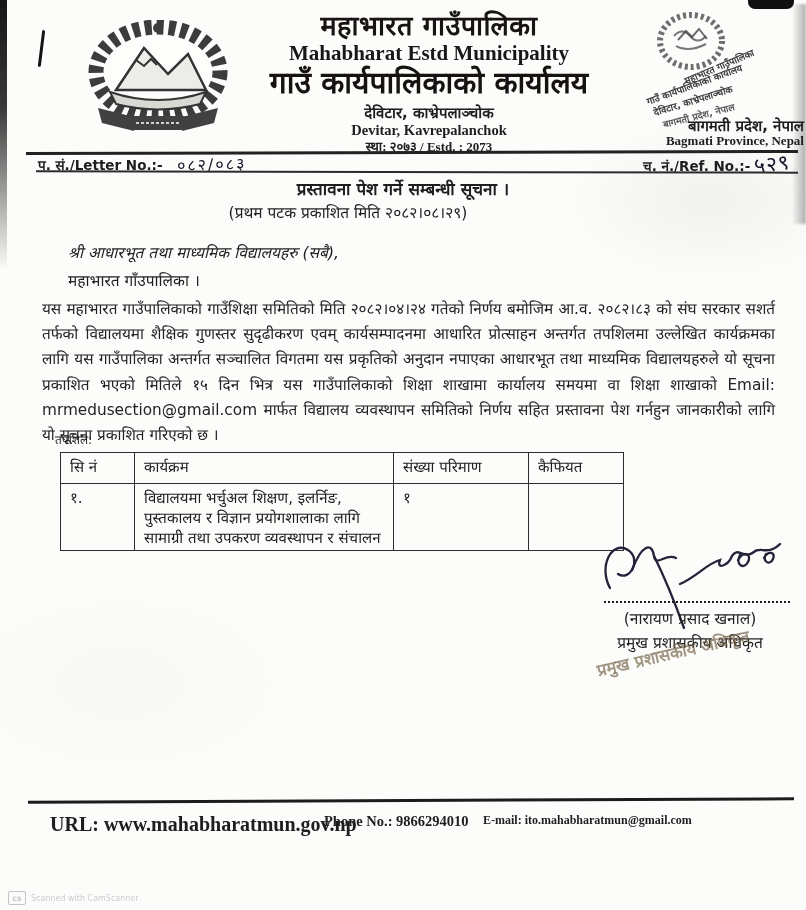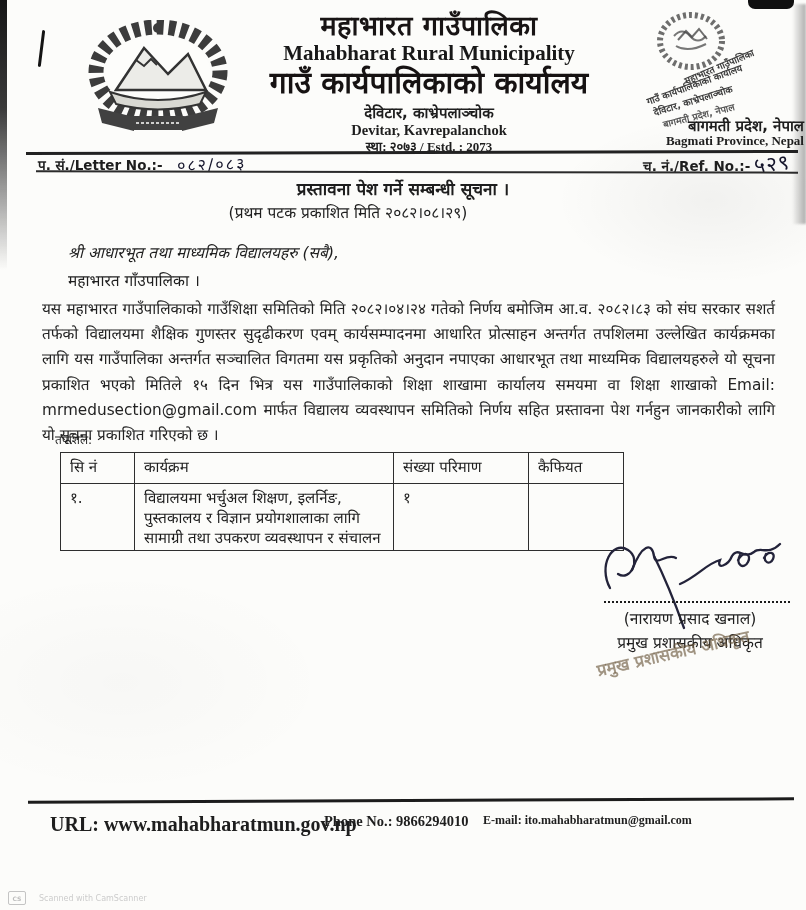--- a/index.html
+++ b/index.html
@@ -66,21 +66,21 @@
   .sig-svg{left:588px;top:524px;width:212px;height:106px;}
   .sig-dots{left:604px;top:601px;width:186px;border-top:2.6px dotted #1b1b1b;}
   .sig-name{left:583px;top:607px;width:214px;font-size:15.5px;text-align:center;}
   .sig-title{left:578px;top:631px;width:224px;font-size:15.5px;text-align:center;font-weight:500;}
   .sig-stamp{left:553px;top:641px;width:240px;font-size:16.5px;text-align:center;color:rgba(104,84,56,.62);transform:rotate(-13deg);font-weight:700;}
 
   .foot-url{left:50px;top:813px;font-size:20px;font-weight:700;}
   .foot-phone{left:300px;top:813px;font-size:14.5px;font-weight:700;margin-left:24px;}
   .foot-email{left:483px;top:813px;font-size:12px;font-weight:700;}
 
-  .wm{left:8px;top:891px;display:flex;align-items:center;gap:13px;color:#cccccc;font-size:8px;}
+  .wm{left:8px;top:891px;display:flex;align-items:center;gap:5px;color:#cccccc;font-size:8px;}
   .wm-icon{width:16px;height:12px;border:1.5px solid #c4c4c4;border-radius:2px;display:inline-flex;align-items:center;justify-content:center;font-size:6px;color:#bdbdbd;font-weight:700;}
 </style>
 </head>
 <body>
 
 <div class="page">
 
   <div class="abs edge-left"></div>
   <div class="abs corner-blob"></div>
   <div class="abs edge-right"></div>
@@ -94,21 +94,21 @@
     <path d="M36,72 Q84,88 132,72 L126,84 Q84,95 42,84 Z" fill="#d9d9d3" stroke="#333" stroke-width="2"></path>
     <circle cx="84" cy="8" r="5" fill="#3c3c3c"></circle>
     <path d="M24,88 L60,97 L60,111 L28,103 Z" fill="#414141"></path>
     <path d="M144,88 L108,97 L108,111 L140,103 Z" fill="#414141"></path>
     <rect x="56" y="96" width="56" height="14" rx="3" fill="#414141"></rect>
     <line x1="62" y1="103" x2="106" y2="103" stroke="#fdfdfb" stroke-width="1.5" stroke-dasharray="3 2"></line>
   </svg>
 
   <div class="abs hdr-center">
     <div class="dev t-np1">महाभारत गाउँपालिका</div>
-    <div class="serif t-en1">Mahabharat Rural Municipality</div>
+    <div class="serif t-en1">Mahabharat Estd Municipality</div>
     <div class="dev t-np2">गाउँ कार्यपालिकाको कार्यालय</div>
     <div class="dev t-addr-np">देविटार, काभ्रेपलाञ्चोक</div>
     <div class="serif t-addr-en">Devitar, Kavrepalanchok</div>
     <div class="serif t-estd">स्था: २०७३ / Estd. : 2073</div>
   </div>
 
   <div class="abs stamp-right">
     <svg class="abs" style="left:18px;top:0;" width="74" height="62" viewBox="0 0 74 62">
       <ellipse cx="37" cy="29" rx="31" ry="26" fill="none" stroke="#4a4a4a" stroke-width="6" stroke-dasharray="3 3" opacity=".8"></ellipse>
       <path d="M20,24 q8,-9 16,0 t16,0" fill="none" stroke="#555" stroke-width="2" opacity=".8"></path>

